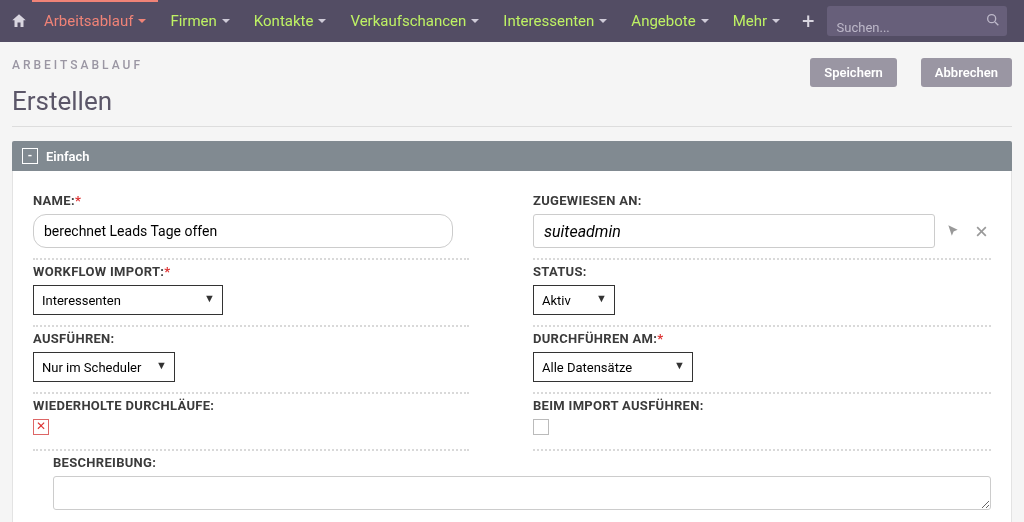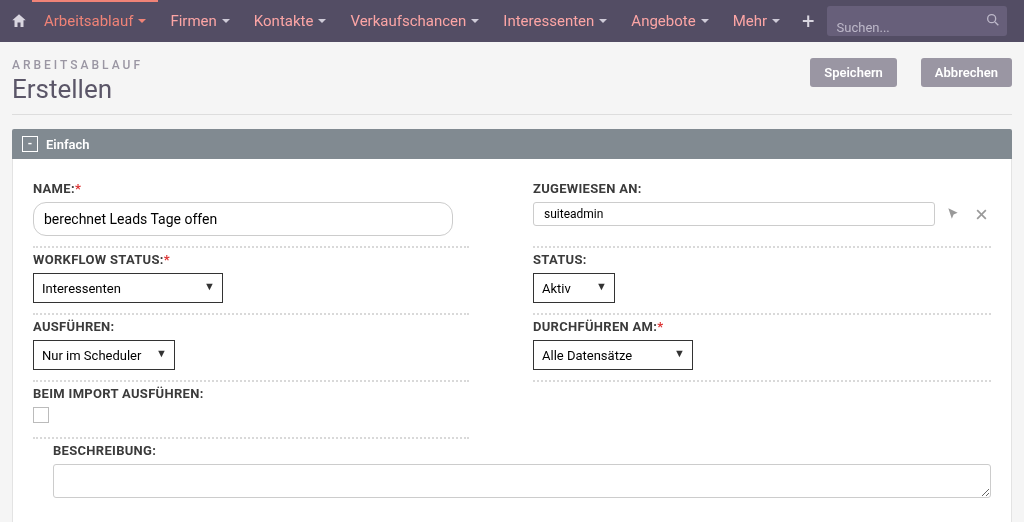--- a/index.html
+++ b/index.html
@@ -1,56 +1,56 @@
 <!DOCTYPE html>
 <html><head>
 <meta charset="utf-8">
 <style>
   * { margin:0; padding:0; box-sizing:border-box; font-family:-apple-system,BlinkMacSystemFont,"Segoe UI",Roboto,Arial,sans-serif; }
   body { background:#f5f5f5; color:#333; width:1024px; height:522px; overflow:hidden; }
   
   .topnav { height:42px; background:#534d64; display:flex; align-items:center; padding:0 10px; gap:4px; color:#fff; }
   .home-btn { width:36px; height:36px; display:flex; align-items:center; justify-content:center; cursor:pointer; }
   .nav-items { display:flex; align-items:center; height:100%; }
-  .nav-item { display:flex; align-items:center; gap:5px; padding:0 12px; height:42px; font-size:15px; color:#fca5a5; cursor:pointer; }
+  .nav-item { display:flex; align-items:center; gap:5px; padding:0 12px; height:42px; font-size:15px; color:#bef264; cursor:pointer; }
   .nav-item.active { color:#f08377; border-top:3px solid #f08377; padding-top:0; margin-top:-3px; }
   .nav-item.active .caret { border-top-color:#f08377; }
   .caret { width:0; height:0; border-left:4px solid transparent; border-right:4px solid transparent; border-top:4px solid #cfcbd8; }
   .plus-btn { width:30px; height:30px; display:flex; align-items:center; justify-content:center; font-size:22px; color:#d9d6e0; cursor:pointer; margin-left:6px; }
   .search-wrap { margin-left:8px; position:relative; }
   .search-input { width:180px; height:30px; background:#675f7a; border:none; border-radius:3px; padding:12px 28px 0 10px; color:#ddd; font-size:13px; }
   .search-input::placeholder { color:#bdb8c9; }
   .search-icon { position:absolute; right:6px; top:6px; color:#bdb8c9; }
   .nav-right { margin-left:auto; display:flex; align-items:center; gap:14px; padding-right:6px; }
   .bell-icon, .avatar-icon { color:#d9d6e0; cursor:pointer; }
   
   .page { padding:16px 12px 0 12px; }
   .header-row { display:flex; align-items:flex-start; justify-content:space-between; border-bottom:1px solid #ddd; padding-bottom:10px; margin-bottom:14px; }
   .crumb { font-size:12px; letter-spacing:3px; color:#9a96a3; font-weight:500; }
-  .page-title { font-size:26px; color:#5b5668; font-weight:400; margin-top:2px; }
+  .page-title { font-size:26px; color:#5b5668; font-weight:400; margin-top:14px; }
   .header-btns { display:flex; gap:24px;margin-left:16px; }
   .btn { background:#9a96a3; color:#fff; border:none; padding:7px 14px; border-radius:3px; font-size:13px; font-weight:600; cursor:pointer; }
   
   .panel-header { background:#818a91; color:#fff; height:30px; display:flex; align-items:center; padding:0 10px; font-size:13px; font-weight:600; border-radius:2px 2px 0 0; gap:8px; }
   .collapse-toggle { width:16px; height:16px; border:1px solid #fff; display:flex; align-items:center; justify-content:center; font-size:12px; line-height:1; cursor:pointer; }
   .panel-body { background:#fff; border:1px solid #e3e3e3; border-top:none; padding:22px 20px; }
   .form-grid { display:grid; grid-template-columns:1fr 1fr; gap:0 64px; }
   .form-field { margin-bottom:4px; padding-bottom:10px; border-bottom:2px dotted #d9d9d9; }
   .form-field.full { grid-column:1 / -1;padding-left:20px; }
   .field-label { font-size:13px; font-weight:700; color:#3b3b3b; letter-spacing:.3px; margin-bottom:6px; display:block; }
   .req { color:#d33; }
   .text-input { width:420px; max-width:100%; height:34px; border:1px solid #ccc; border-radius:13px; padding:0 10px; font-size:14px; }
   .select-wrap { position:relative; display:inline-block; }
   .select { height:30px; border:1px solid #333; padding:0 32px 0 8px; font-size:13px; background:#fff; appearance:none; -webkit-appearance:none; cursor:pointer; }
   .select-wrap::after { content:"▼"; position:absolute; right:8px; top:7px; font-size:11px; pointer-events:none; }
   .select.sm { min-width:190px; }
   .select.xs { min-width:82px; }
   .select.md { min-width:160px; }
   .assign-row { display:flex; align-items:center; gap:8px; }
-  .assign-input { flex:0 0 402px; height:24px; border:1px solid #ccc; border-radius:3px; padding:0 10px; font-size:12px; }
+  .assign-input { flex:0 0 402px; height:34px; border:1px solid #ccc; border-radius:3px; padding:0 10px; font-size:16px;font-style:italic; }
   .icon-btn { width:20px; height:20px; display:flex; align-items:center; justify-content:center; color:#999; cursor:pointer; font-size:15px; }
   .chk { width:16px; height:16px; border:1px solid #bbb; display:inline-block; background:#fff; }
   .chk.x { border-color:#d66; position:relative; }
   .chk.x::before { content:"✕"; position:absolute; left:2px; top:-1px; font-size:12px; color:#d33; }
   .desc-textarea { width:100%; height:34px; border:1px solid #ccc; border-radius:3px; padding:6px 10px; font-size:14px; resize:vertical; }
 </style>
 </head>
 <body>
 
 <div class="topnav">
@@ -146,38 +146,42 @@
           <span class="icon-btn">
             <svg width="13" height="13" viewBox="0 0 24 24" stroke="#999" stroke-width="3">
                 <line x1="4" y1="4" x2="20" y2="20"></line>
                 <line x1="20" y1="4" x2="4" y2="20"></line>
               </svg>
           </span>
         </div>
       </div>
 
       <div class="form-field">
-        <label class="field-label"><span>WORKFLOW STATUS:</span><span class="req">*</span></label>
+        <label class="field-label"><span>WORKFLOW IMPORT:</span><span class="req">*</span></label>
         <span class="select-wrap"><select class="select sm"><option>Interessenten</option></select></span>
       </div>
       <div class="form-field">
         <label class="field-label">STATUS:</label>
         <span class="select-wrap"><select class="select xs"><option>Aktiv</option></select></span>
       </div>
 
       <div class="form-field">
         <label class="field-label">AUSFÜHREN:</label>
         <span class="select-wrap"><select class="select" style="min-width:140px"><option>Nur im Scheduler</option></select></span>
       </div>
       <div class="form-field">
         <label class="field-label"><span>DURCHFÜHREN AM:</span><span class="req">*</span></label>
         <span class="select-wrap"><select class="select md"><option>Alle Datensätze</option></select></span>
       </div>
 
       <div class="form-field">
+        <label class="field-label">WIEDERHOLTE DURCHLÄUFE:</label>
+        <span class="chk x"></span>
+      </div>
+      <div class="form-field">
         <label class="field-label">BEIM IMPORT AUSFÜHREN:</label>
         <span class="chk"></span>
       </div>
 
       <div class="form-field full" style="border-bottom:none">
         <label class="field-label">BESCHREIBUNG:</label>
         <textarea class="desc-textarea" style=""></textarea>
       </div>
 
     </div>

